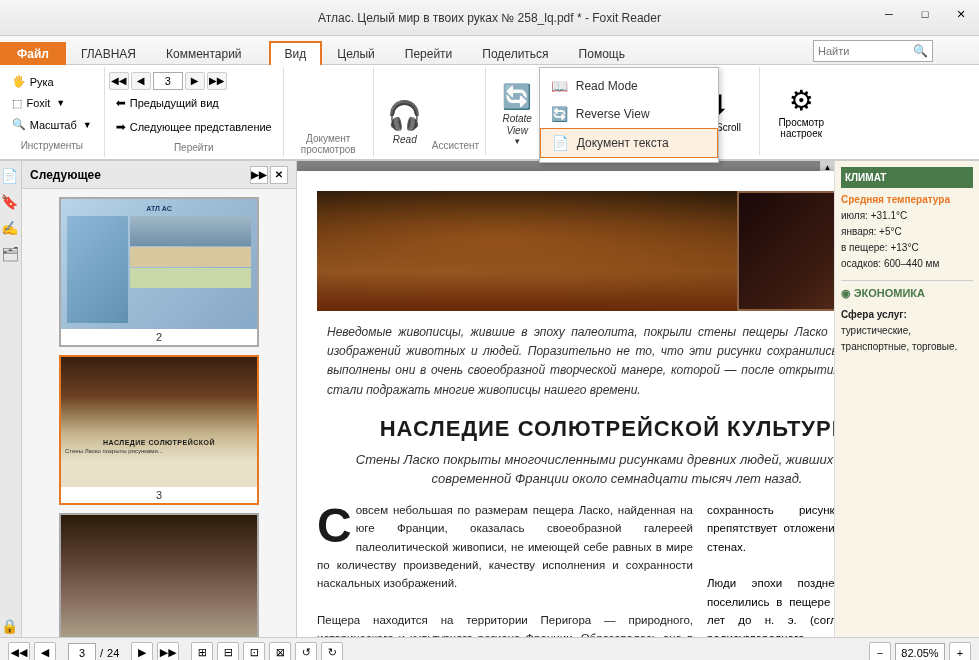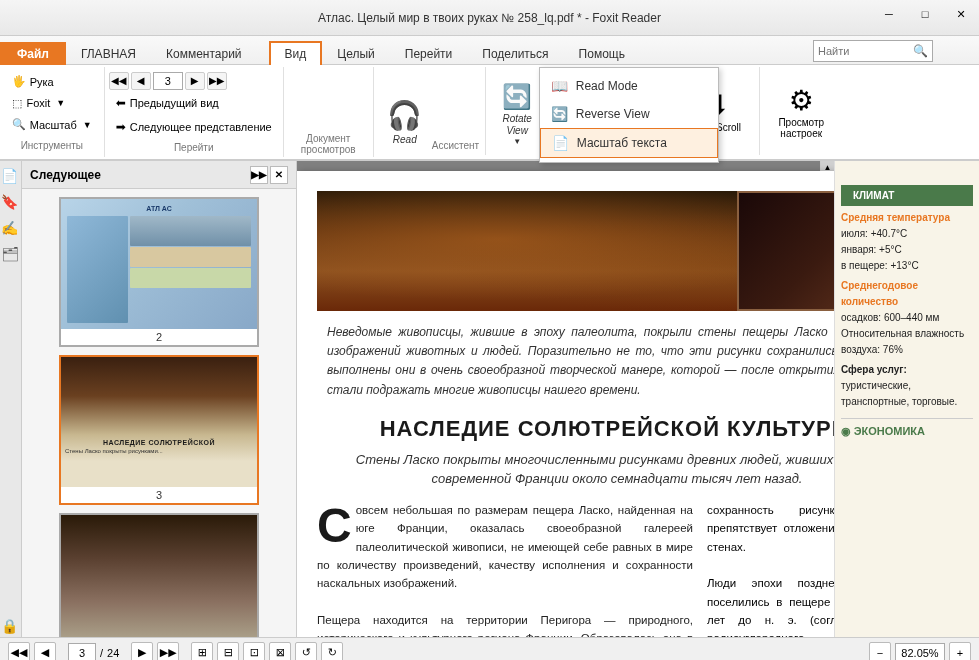--- a/index.html
+++ b/index.html
@@ -552,21 +552,21 @@
         <div class="dropdown-item">
           <span class="dropdown-item-icon">📖</span>
           <span>Read Mode</span>
         </div>
         <div class="dropdown-item">
           <span class="dropdown-item-icon">🔄</span>
           <span>Reverse View</span>
         </div>
         <div class="dropdown-item highlighted">
           <span class="dropdown-item-icon">📄</span>
-          <span>Масштаб текста</span>
+          <span>Документ текста</span>
         </div>
       </div>
     </div>
     <div style="font-size:10px; color:#777; text-align:center; position:absolute; bottom:2px; left:0; right:0;">Документ просмотров</div>
   </div>
 
   <div class="big-tool-group">
     <div class="big-btn">
       <span class="big-icon">🎧</span>
       <span class="big-label">Read</span>
@@ -700,33 +700,31 @@
           <p style="font-size:11.5px; line-height:1.6; text-align:justify; margin-bottom:10px;">сохранность рисунков: мрамор препятствует отложению кальцита на стенах.<br><br>
           Люди эпохи позднего палеолита поселились в пещере около 15 тыс. лет до н. э. (согласно данным радиоуглеродного метода определения возраста предметов). Они веками наносили на её стены гравированные и живописные рисунки. Сменилось не одно поколение художников каменного века, прежде чем люди покинули пещеру и она оказалась заброшенной на многие тысячи лет.<br><br>
           Поначалу авторство рисунков приписывали людям древней мадленской культуры: они действительно жили преимущественно в пещерах и создали прекрасные произведения пещерного искусства, исполненные в технике резьбы по кости и камню. В наше</p>
 
         </div>
       </div>
     </div>
   </div>
 
   <div style="width:145px; background:#f8f4e8; border-left:1px solid #ddd; padding:6px; font-size:10px; line-height:1.5; overflow:hidden;">
-    <div style="background:#4a7a4a; color:white; padding:3px 12px; font-size:10px; font-weight:bold; margin-bottom:4px;margin-top:18px;">КЛИМАТ</div>
+    <div style="background:#4a7a4a; color:white; padding:3px 4px; font-size:10px; font-weight:bold; margin-bottom:4px;">КЛИМАТ</div>
     <div style="font-size:10px; line-height:1.6; color:#222;">
       <div><span style="color:#e87722; font-weight:bold;">Средняя температура</span></div>
-      <div>июля: +40.7°C</div>
+      <div>июля: +31.1°C</div>
       <div>января: +5°C</div>
       <div>в пещере: +13°C</div>
-      <div style="margin-top:4px;"><span style="color:#e87722; font-weight:bold;">Среднегодовое количество</span></div>
       <div>осадков: 600–440 мм</div>
-      <div>Относительная влажность воздуха: 76%</div>
-      <div style="margin-top:4px;"><span style="font-weight:bold;">Сфера услуг:</span> туристические, транспортные, торговые.</div>
       <div style="margin-top:8px; border-top:1px solid #ccc; padding-top:4px;">
         <span style="color:#4a7a4a; font-weight:bold; font-size:11px;">◉ ЭКОНОМИКА</span>
       </div>
+      <div style="margin-top:4px;"><span style="font-weight:bold;">Сфера услуг:</span> туристические, транспортные, торговые.</div>
     </div>
   </div>
 
 </div>
 
 <div class="status-bar">
   <div class="nav-bar-btn">◀◀</div>
   <div class="nav-bar-btn">◀</div>
   <div class="page-display">
     <input class="page-num-input" type="text" value="3" style="">

